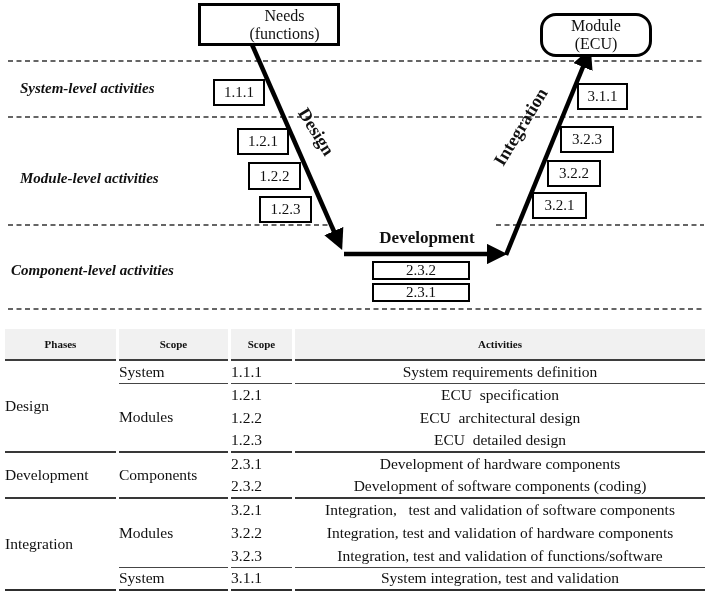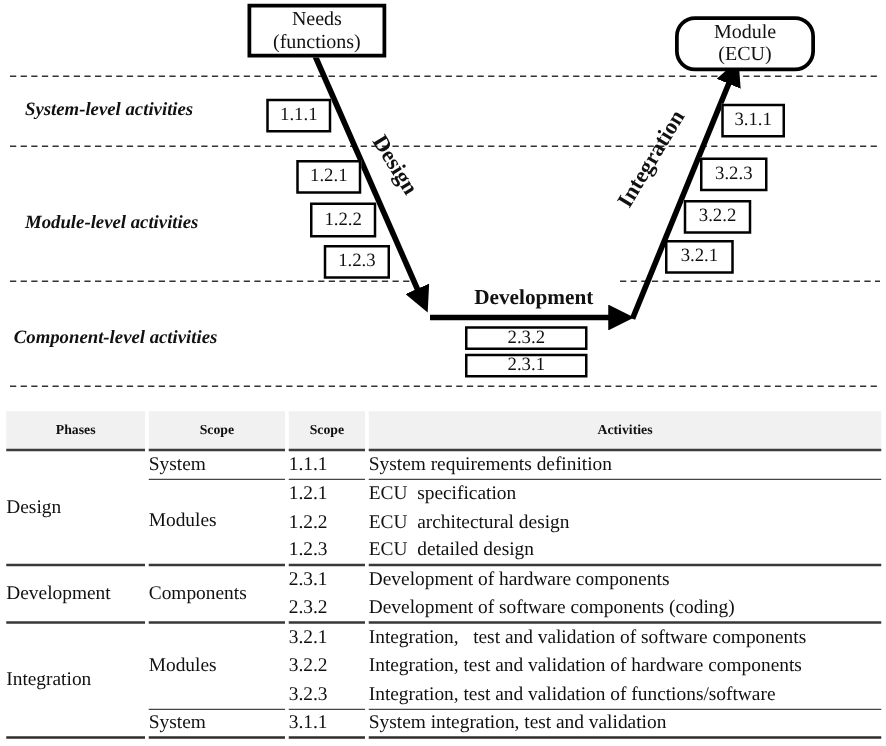--- a/index.html
+++ b/index.html
@@ -37,21 +37,21 @@
     background:#f1f1f1;font-weight:bold;font-size:11px;
     height:30px;padding:0;text-align:center;vertical-align:middle;
     border-bottom:2px solid #3d3d3d;
   }
   table.acts td{
     height:23px;padding:0;vertical-align:middle;line-height:1.05;
     box-sizing:border-box;
   }
   td.phase,td.scope{text-align:left;}
   td.code{text-align:left;padding-left:7px;}
-  td.act{text-align:left;padding-left:4px;white-space:pre;}
+  td.act{text-align:center;padding-left:4px;white-space:pre;}
   .b-thin{border-bottom:1.5px solid #454545 !important;}
   .b-mid{border-bottom:2px solid #383838 !important;}
   .b-heavy{border-bottom:2.5px solid #2e2e2e !important;}
 </style>
 </head>
 <body>
 
 <div class="stage">
 
   <div class="diagram">
@@ -67,21 +67,21 @@
       <line x1="8" y1="117" x2="704" y2="117" stroke="#333" stroke-width="1.3" stroke-dasharray="5 3.5"></line>
       <line x1="8" y1="225" x2="330" y2="225" stroke="#333" stroke-width="1.3" stroke-dasharray="5 3.5"></line>
       <line x1="496" y1="225" x2="704" y2="225" stroke="#333" stroke-width="1.3" stroke-dasharray="5 3.5"></line>
       <line x1="8" y1="309" x2="704" y2="309" stroke="#333" stroke-width="1.3" stroke-dasharray="5 3.5"></line>
 
       <path d="M250,40 L336,236" stroke="#000" stroke-width="4.5" fill="none" marker-end="url(#ah)"></path>
       <path d="M344,254 L492,254" stroke="#000" stroke-width="4.5" fill="none" marker-end="url(#ah)"></path>
       <path d="M506,255 L585,62" stroke="#000" stroke-width="4.5" fill="none" marker-end="url(#ah)"></path>
     </svg>
 
-    <div class="bigbox" style="left:198px;top:3px;width:105px;height:37px;">
+    <div class="bigbox" style="left:198px;top:3px;width:105px;height:37px;padding-left:31px;">
       <span>Needs</span>
       <span>(functions)</span>
     </div>
     <div class="bigbox" style="left:540px;top:13px;width:106px;height:38px;border-radius:16px;">
       <span>Module</span>
       <span>(ECU)</span>
     </div>
 
     <div class="lvl" style="left:20px;top:80px;">System-level activities</div>
     <div class="lvl" style="left:20px;top:170px;font-style:italic;">Module-level activities</div>

